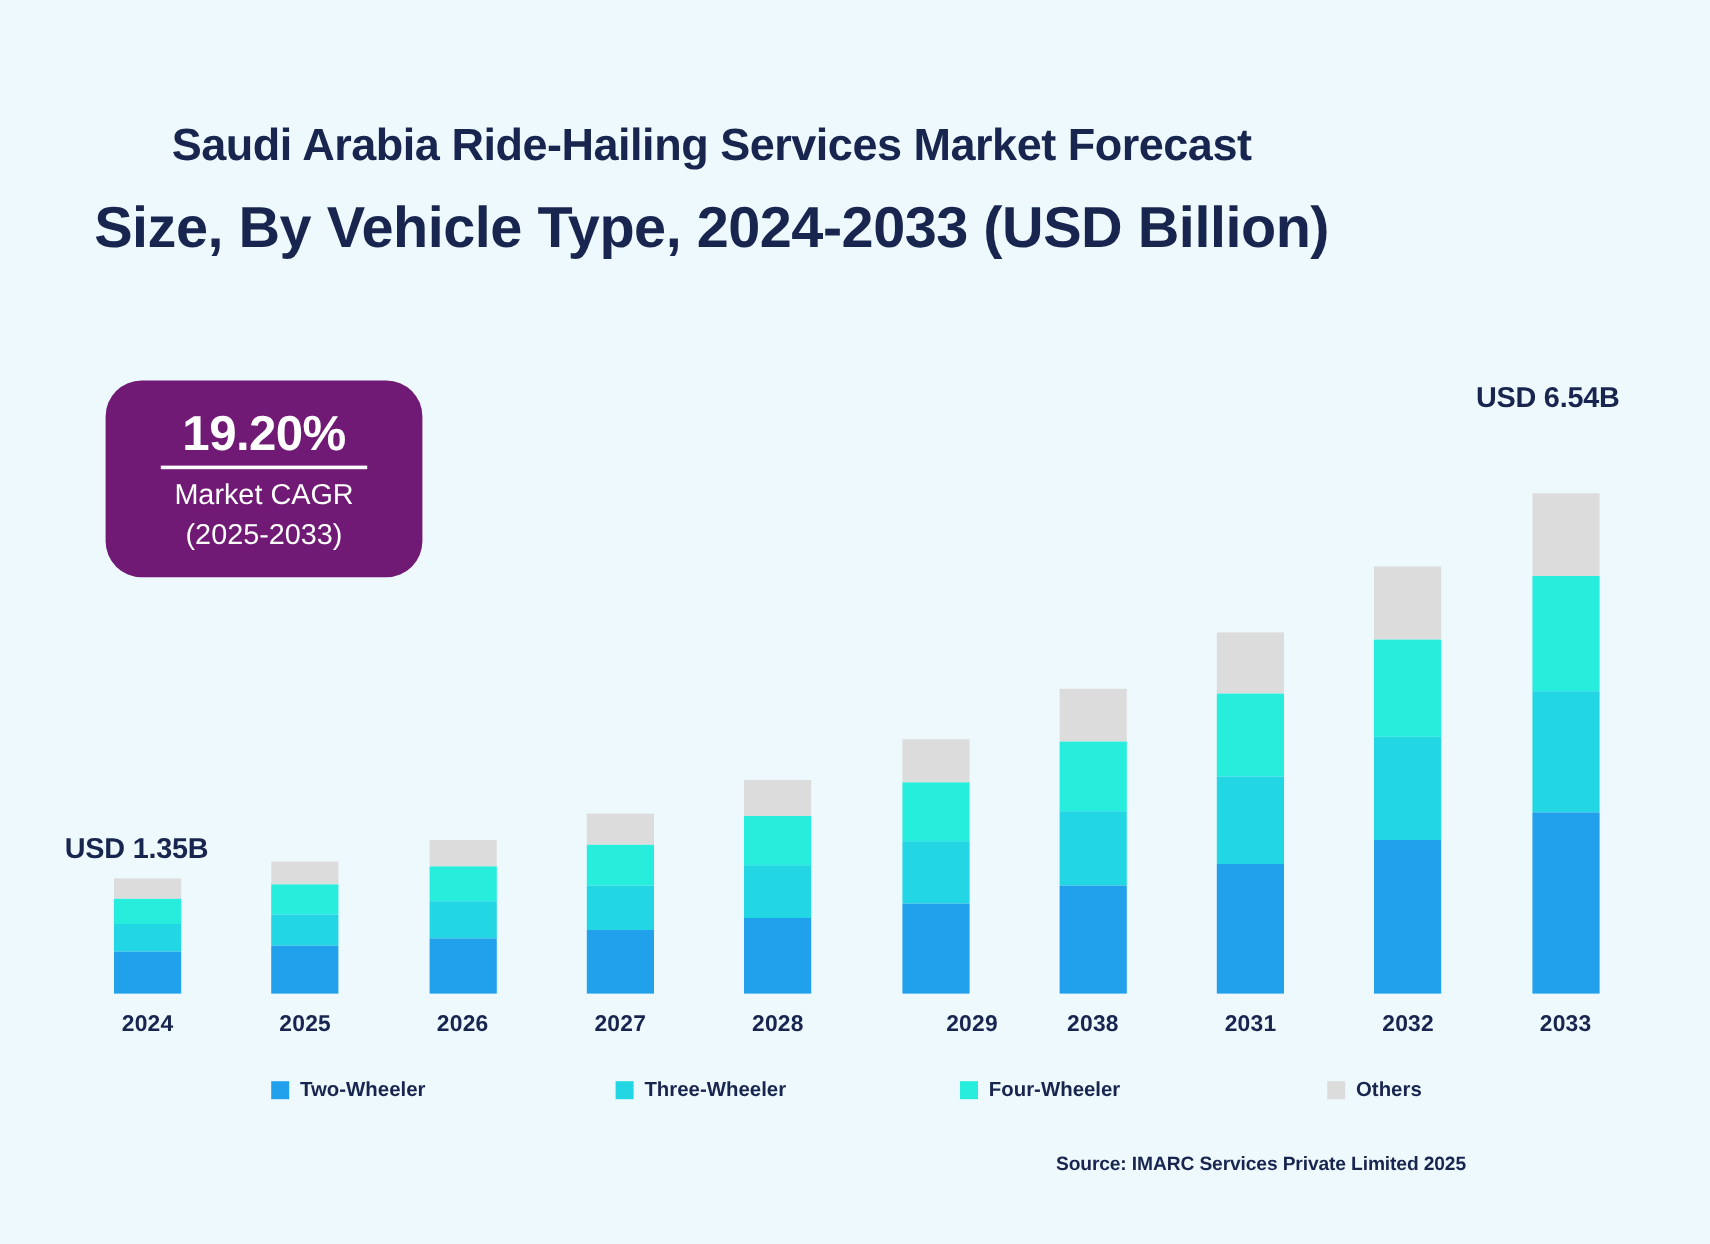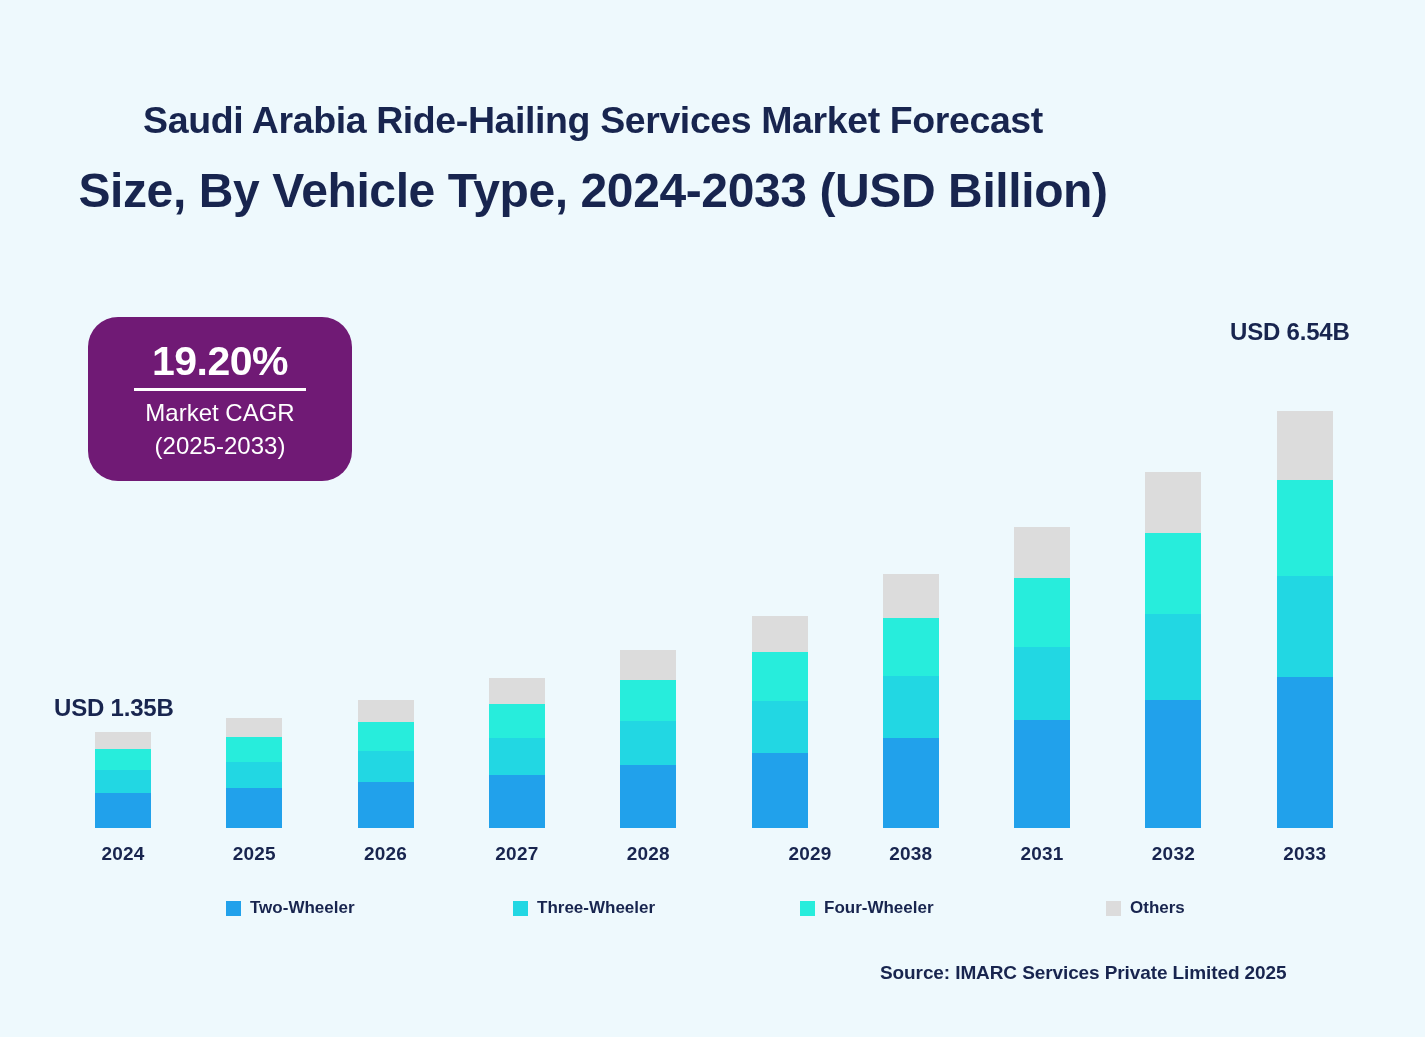--- a/index.html
+++ b/index.html
@@ -98,21 +98,21 @@
   }
   .li0{left:226px;}
   .li1{left:513px;}
   .li2{left:800px;}
   .li3{left:1106px;}
 
   
   .source{
     position:absolute;
     left:880px;top:962px;
-    font-size:19px;font-weight:bold;
+    font-size:16px;font-weight:bold;
     color:#18254f;
     letter-spacing:-0.1px;
     white-space:nowrap;
   }
 </style>
 </head>
 <body>
 
 <div class="canvas">
 

